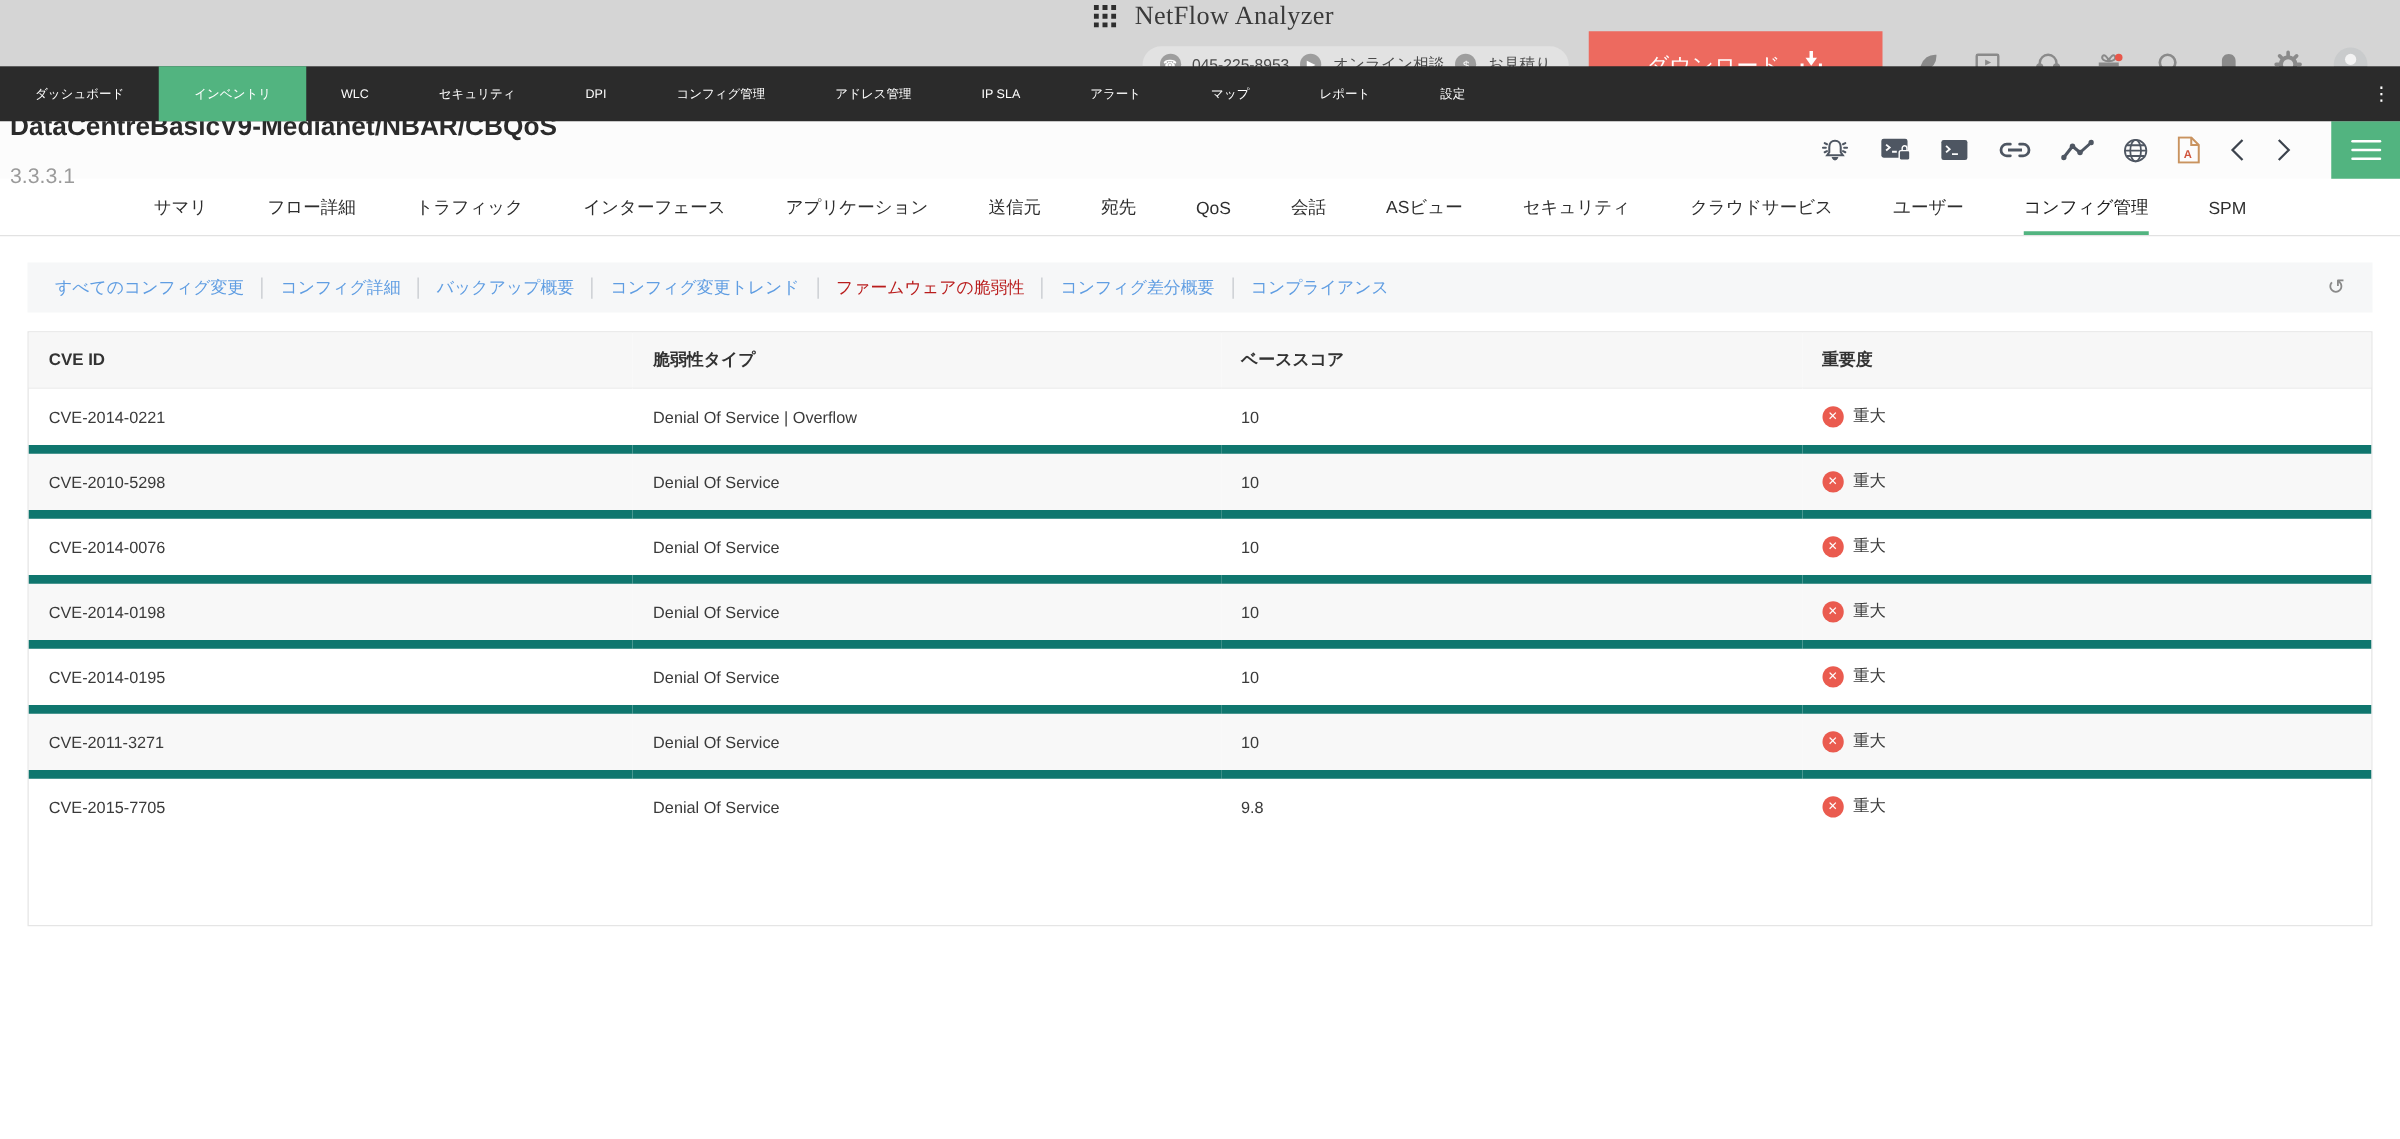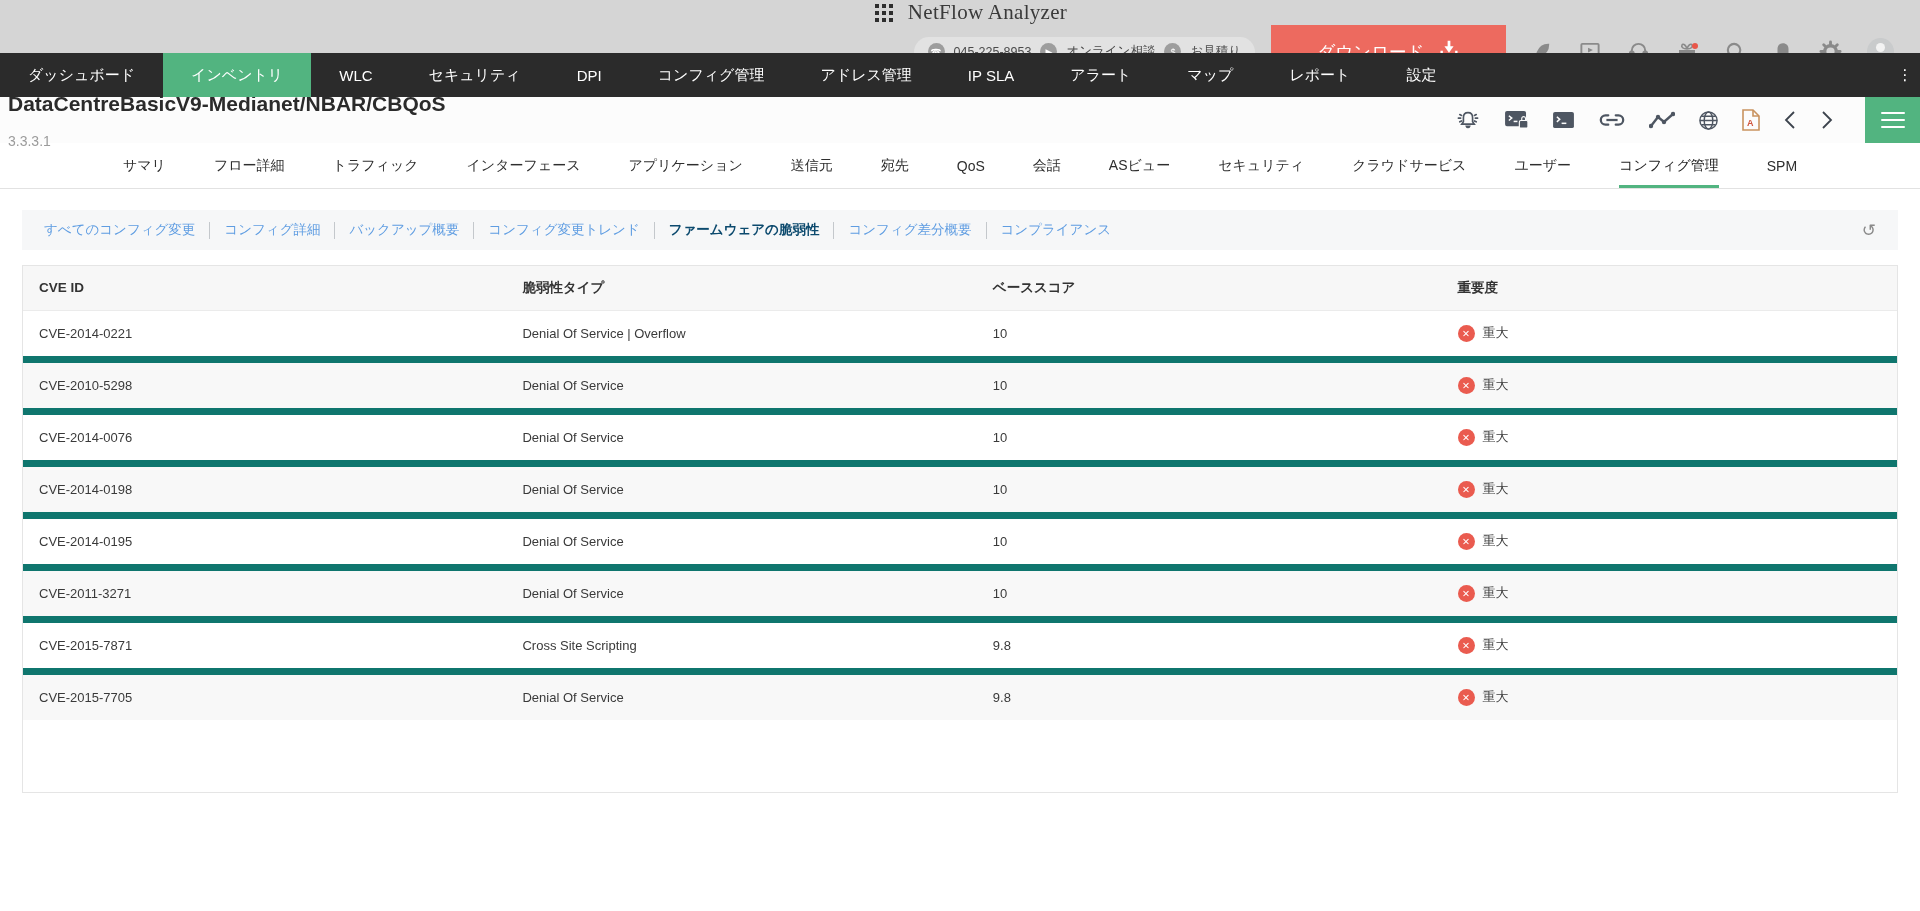--- a/index.html
+++ b/index.html
@@ -24,50 +24,50 @@
   .topbar-icons svg { display:block; }
   .avatar { width:27px; height:27px; border-radius:50%; background:#c9cbcc; position:relative; overflow:hidden; }
   .avatar::before { content:""; position:absolute; top:5px; left:9px; width:9px; height:9px;
     border-radius:50%; background:#f3f3f3; }
   .avatar::after { content:""; position:absolute; top:16px; left:4px; width:19px; height:14px;
     border-radius:50%; background:#f3f3f3; }
 
   
   .navbar { height:44px; background:#2b2b2b; display:flex; align-items:stretch; position:relative; }
   .nav-items { display:flex; align-items:stretch; }
-  .nav-item { display:flex; align-items:center; padding:0 28px; color:#ffffff; font-size:15px;
+  .nav-item { display:flex; align-items:center; padding:0 28px; color:#ffffff; font-size:10px;
     cursor:pointer; white-space:nowrap; }
   .nav-item.active { background:#52b480; }
   .nav-kebab { position:absolute; right:4px; top:0; height:44px; width:22px; color:#ffffff;
     font-size:15px; display:flex; align-items:center; justify-content:center; cursor:pointer; }
 
   
   .device-header { height:46px; background:#fcfcfc; display:flex; align-items:center; }
   .device-info { padding-left:8px; }
   .device-name { font-size:21px; font-weight:bold; color:#2b2b2b; }
-  .device-version { font-size:14px; color:#9b9b9b; margin-top:17px; }
+  .device-version { font-size:17px; color:#9b9b9b; margin-top:17px; }
   .device-tools { margin-left:auto; display:flex; align-items:center; gap:23px; height:100%; }
   .tool-ico { color:#4e5662; display:flex; align-items:center; cursor:pointer; }
   .menu-btn { width:55px; height:46px; background:#52b480; display:flex; flex-direction:column;
     align-items:center; justify-content:center; gap:5px; cursor:pointer; margin-left:8px; }
   .menu-btn i { display:block; width:24px; height:2px; background:#ffffff; border-radius:1px; }
 
   
   .tabs-row { height:46px; background:#ffffff; border-bottom:1px solid #e2e2e2; display:flex;
     justify-content:center; }
   .tabs { display:flex; gap:48px; }
   .tab { display:flex; align-items:center; font-size:14px; color:#2e2e2e; cursor:pointer;
     border-bottom:3px solid transparent; padding-top:3px; white-space:nowrap; }
   .tab.active { border-bottom-color:#52b480; color:#1c1c1c; }
 
   
   .subnav { margin:21px 22px 0 22px; height:40px; background:#f6f7f8; display:flex;
     align-items:center; padding:0 22px; }
   .subnav-link { font-size:13.5px; color:#5f9de2; cursor:pointer; white-space:nowrap; }
-  .subnav-link.active { color:#0c4a6e; font-weight:bold; cursor:default; }
+  .subnav-link.active { color:#b91c1c; font-weight:normal; cursor:default; }
   .subnav-sep { width:1px; height:17px; background:#c4c8cc; margin:0 14px; }
   .refresh-ico { margin-left:auto; color:#8a8a8a; font-size:17px; cursor:pointer; }
 
   
   .table-card { margin:15px 22px 0 22px; border:1px solid #e5e5e5; background:#ffffff; }
   table { width:100%; border-collapse:collapse; table-layout:fixed; }
   col.c1{width:25.8%} col.c2{width:25.1%} col.c3{width:24.8%} col.c4{width:24.3%}
   thead th { height:44px; background:#f7f7f7; text-align:left; font-size:13.5px; color:#333333;
     font-weight:bold; padding-left:16px; border-bottom:1px solid #ebebeb; }
   tbody td { height:45px; font-size:13px; color:#3a3a3a; padding-left:16px; }
@@ -389,31 +389,20 @@
           <td>Denial Of Service</td>
           <td>10</td>
           <td>
             <div class="sev-cell">
               <span class="sev-badge">✕</span>
               <span>重大</span>
             </div>
           </td>
         </tr>
         <tr>
-          <td>CVE-2015-7871</td>
-          <td>Cross Site Scripting</td>
-          <td>9.8</td>
-          <td>
-            <div class="sev-cell">
-              <span class="sev-badge">✕</span>
-              <span>重大</span>
-            </div>
-          </td>
-        </tr>
-        <tr>
           <td>CVE-2015-7705</td>
           <td>Denial Of Service</td>
           <td>9.8</td>
           <td>
             <div class="sev-cell">
               <span class="sev-badge">✕</span>
               <span>重大</span>
             </div>
           </td>
         </tr>

